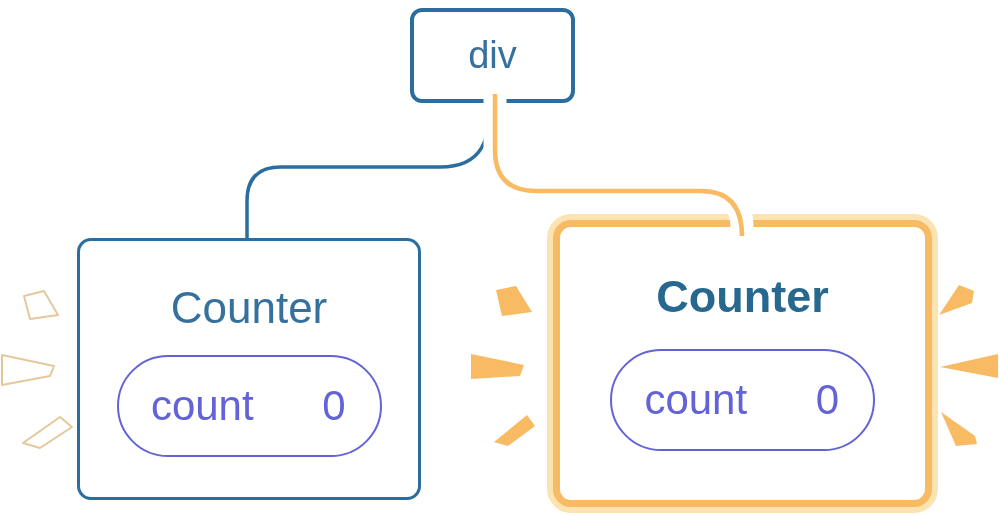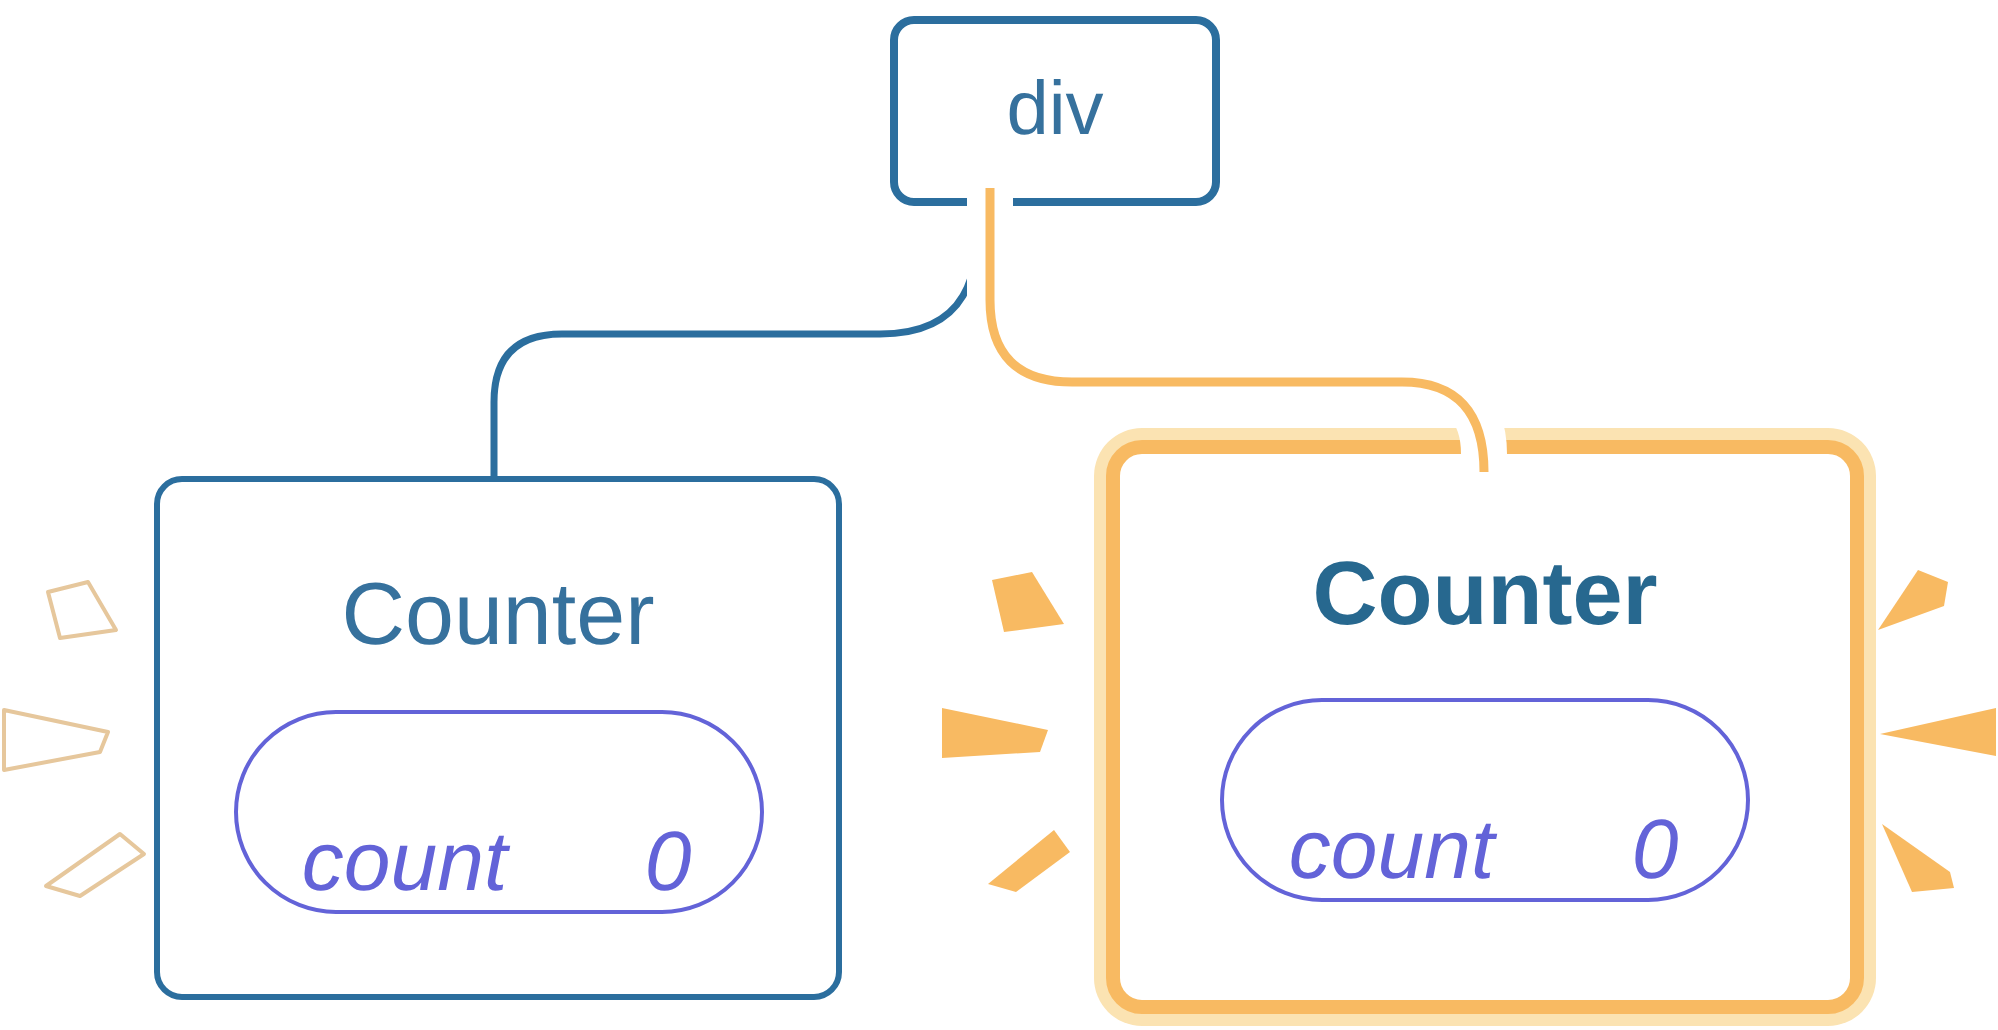--- a/index.html
+++ b/index.html
@@ -12,21 +12,21 @@
   .stage{position:relative;width:999px;height:515px;background:var(--background);overflow:hidden}
   .layer{position:absolute;inset:0;width:999px;height:515px;pointer-events:none}
   .layer.under{z-index:1}
   .layer.over{z-index:5}
 
   
   .root-node{
     position:absolute;left:410px;top:8px;width:165px;height:95px;z-index:3;
     background:#fff;border:4px solid var(--blue-border);border-radius:12px;
     display:flex;align-items:center;justify-content:center;
-    font-size:38px;font-weight:500;color:var(--blue-text);margin-left:35px;
+    font-size:38px;font-weight:500;color:var(--blue-text);
   }
 
   
   .card-left{
     position:absolute;left:77px;top:238px;width:344px;height:262px;z-index:2;
     background:#fff;border:3.5px solid var(--blue-border);border-radius:14px;
     display:flex;flex-direction:column;align-items:center;
   }
   .card-left .title{margin-top:42px;font-size:44px;font-weight:500;color:var(--blue-text);line-height:1.15}
   .card-left .pill{margin-top:21px}
@@ -39,21 +39,21 @@
   .card-right-inner{
     width:100%;height:100%;background:#fff;border:7px solid var(--orange);
     border-radius:18px;display:flex;flex-direction:column;align-items:center;
   }
   .card-right-inner .title{margin-top:44px;font-size:45px;font-weight:700;color:var(--blue-text-bold);line-height:1.15}
   .card-right-inner .pill{margin-top:26px}
 
   
   .pill{
     width:265px;height:102px;border:2.5px solid var(--purple);border-radius:999px;
-    display:flex;align-items:flex-end;overflow:hidden;background:#fff;font-style:italic;
+    display:flex;align-items:center;overflow:hidden;background:#fff;
   }
   .pill .key{flex:1;display:flex;align-items:center;justify-content:center;
     font-size:42px;color:var(--purple)}
   .pill .divider{width:2.5px;background:var(--purple)}
   .pill .value{width:91px;display:flex;align-items:center;justify-content:center;
     font-size:42px;color:var(--purple)}
 
   
   .blue-line{stroke:var(--blue-border);stroke-width:3.5;fill:none}
   .pipe-casing{stroke:#fff;stroke-width:23;fill:none}

